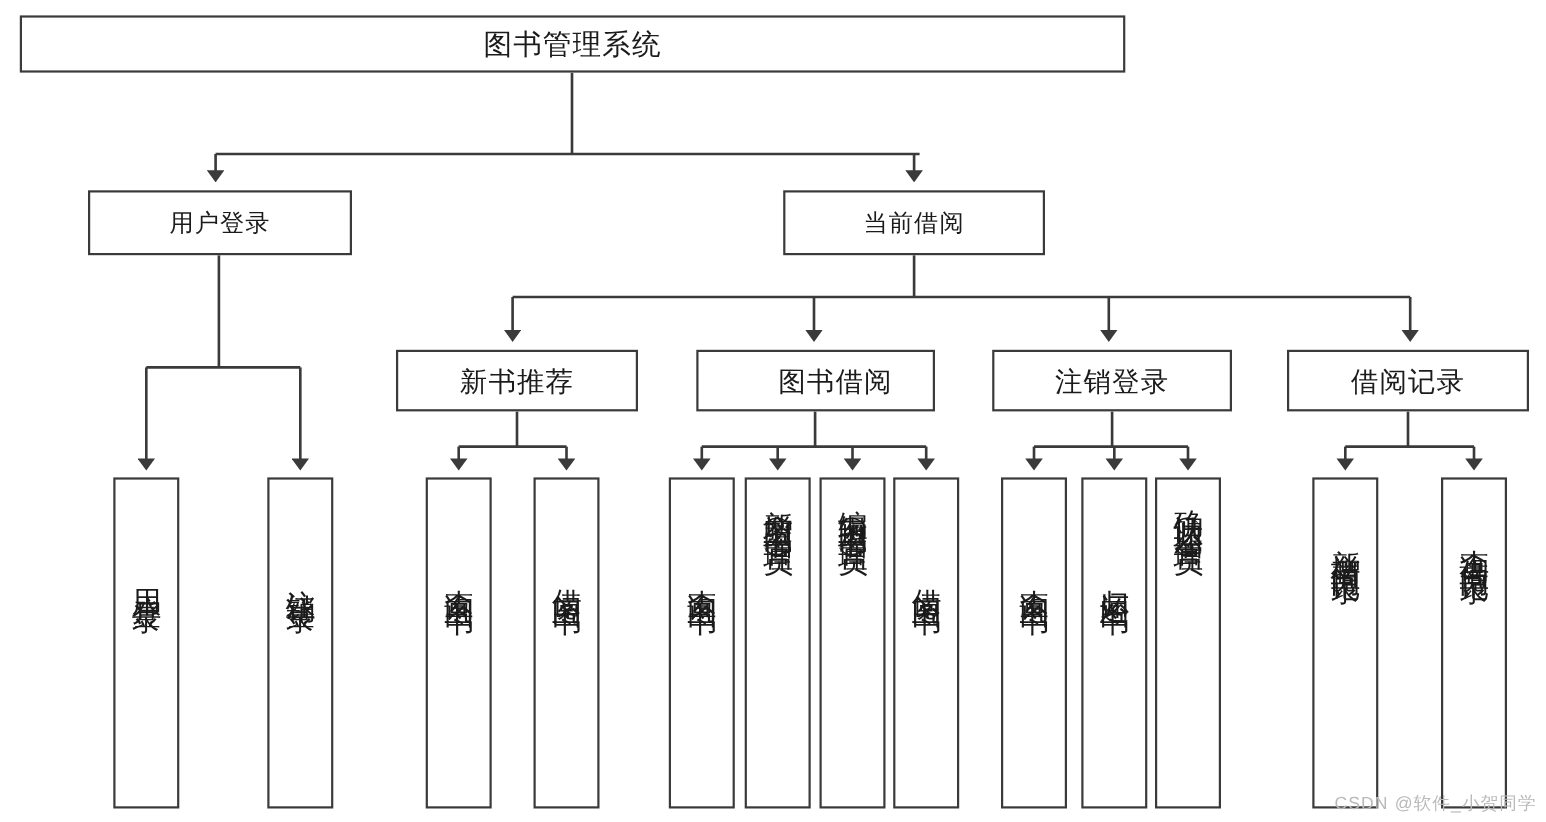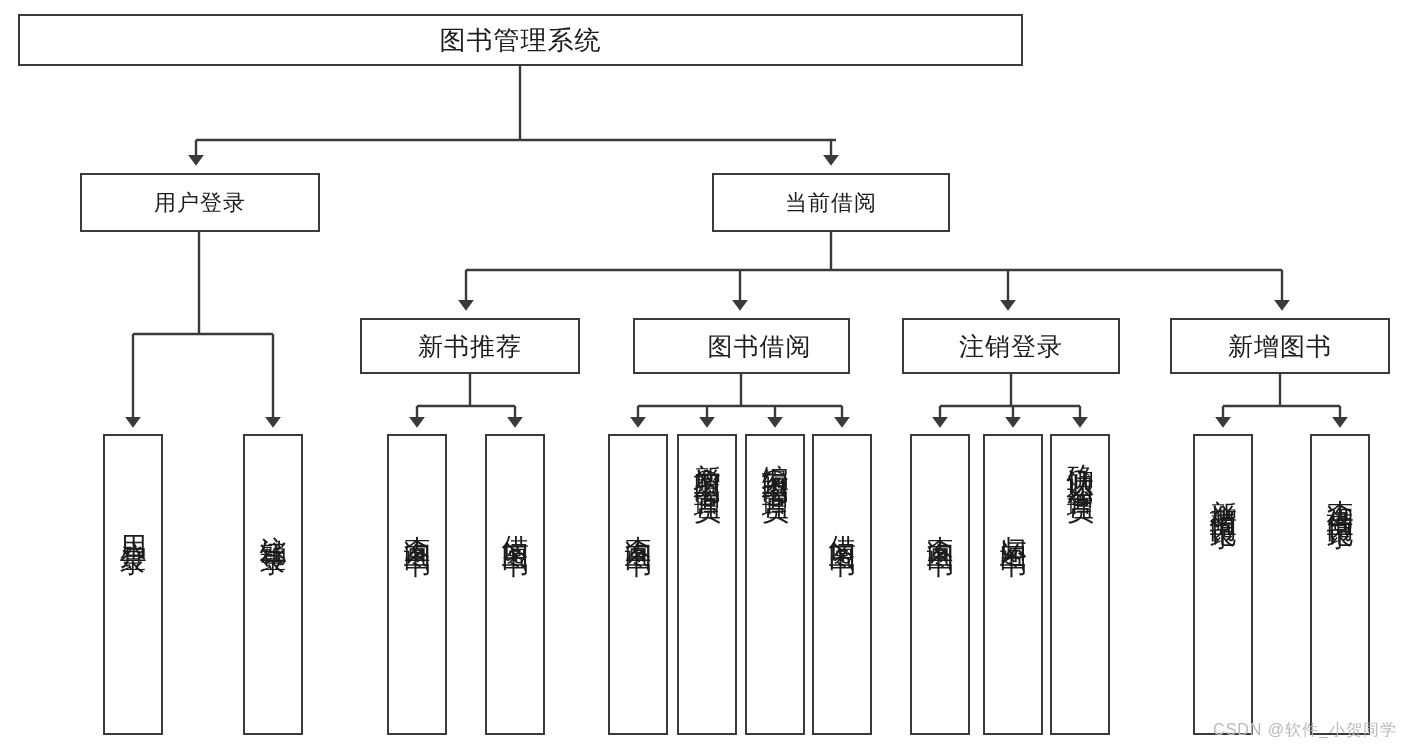--- a/index.html
+++ b/index.html
@@ -129,21 +129,21 @@
   <div class="node lvl3" id="node-lvl3-0" style="left: 360px; top: 318px; width: 220px; height: 56px;">
     <span>新书推荐</span>
   </div>
   <div class="node lvl3" id="node-lvl3-1" style="left: 633px; top: 318px; width: 217px; height: 56px; padding-left: 36px;">
     <span>图书借阅</span>
   </div>
   <div class="node lvl3" id="node-lvl3-2" style="left: 902px; top: 318px; width: 218px; height: 56px;">
     <span>注销登录</span>
   </div>
   <div class="node lvl3" id="node-lvl3-3" style="left: 1170px; top: 318px; width: 220px; height: 56px;">
-    <span>新增图书</span>
+    <span>借阅记录</span>
   </div>
 
   <div class="leaf short" id="leaf-0" style="left: 103px; top: 434px; width: 60px; height: 301px;">
     <span class="vtext">用户登录</span>
     </div>
   <div class="leaf short" id="leaf-1" style="left: 243px; top: 434px; width: 60px; height: 301px;">
     <span class="vtext">注销登录</span>
     </div>
   <div class="leaf short" id="leaf-2" style="left: 387px; top: 434px; width: 60px; height: 301px;">
     <span class="vtext">查询图书</span>

